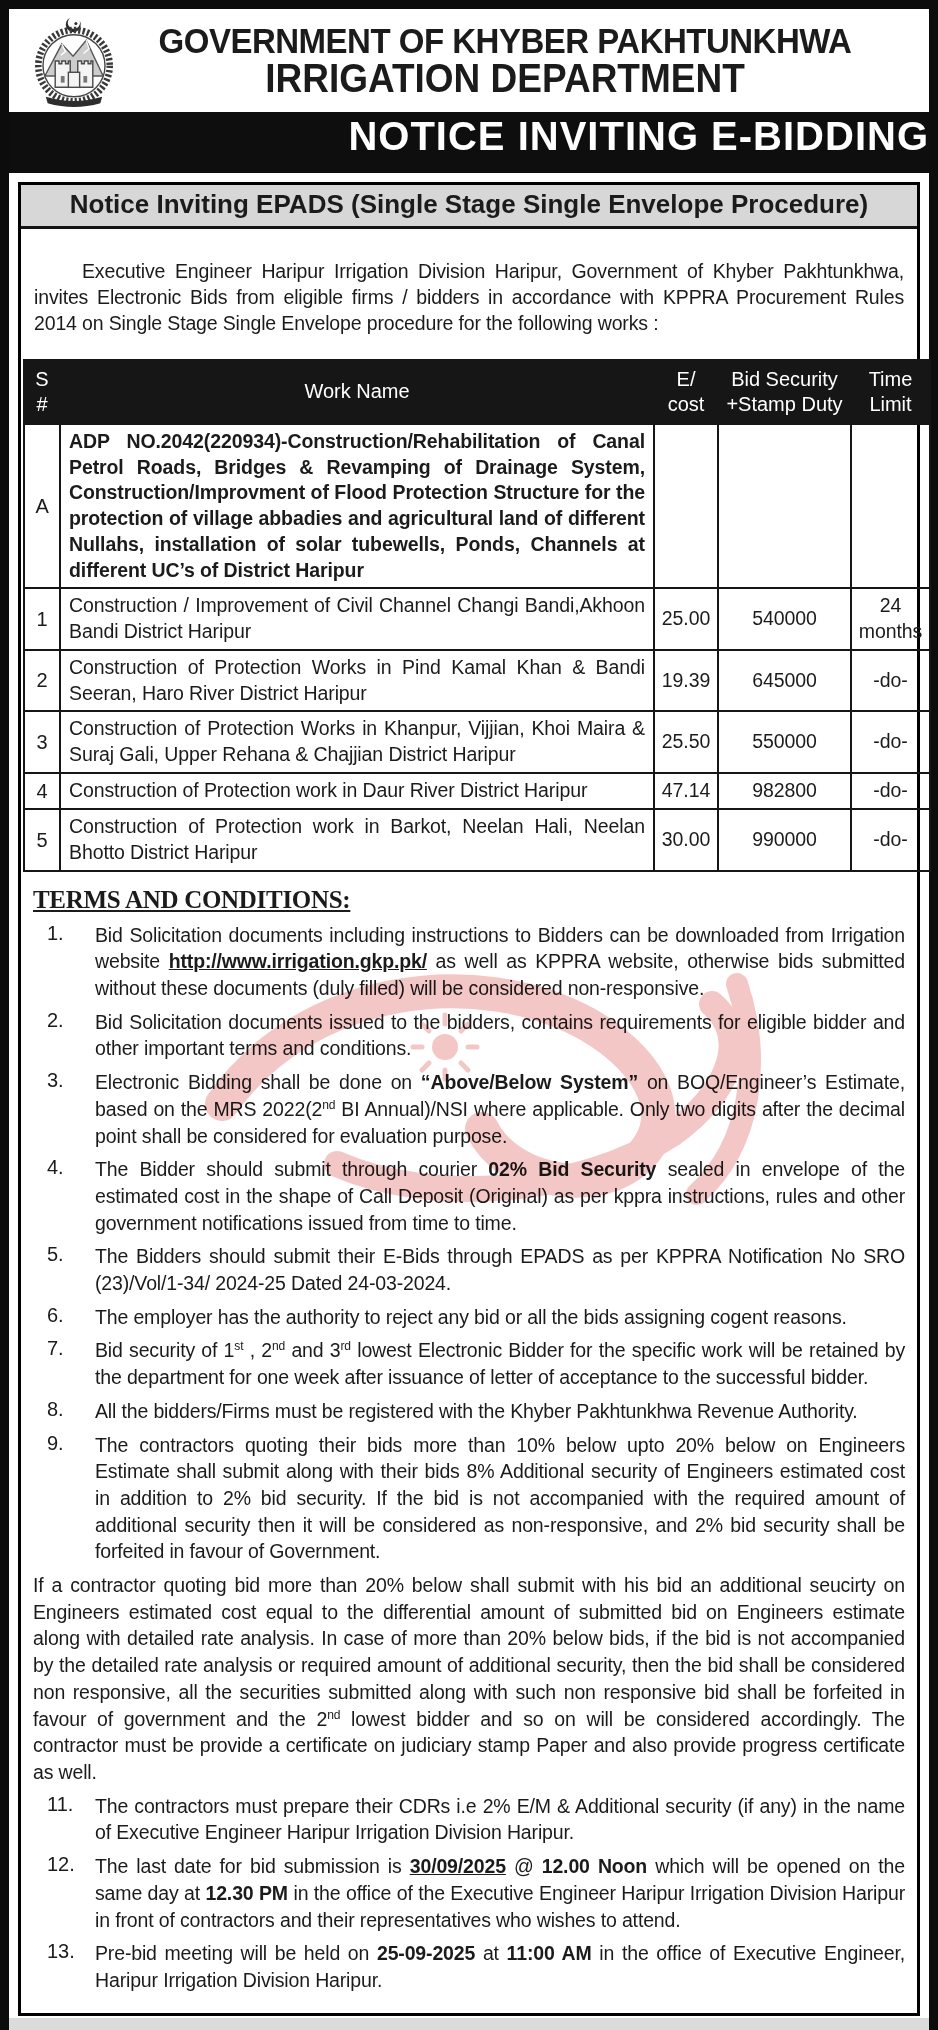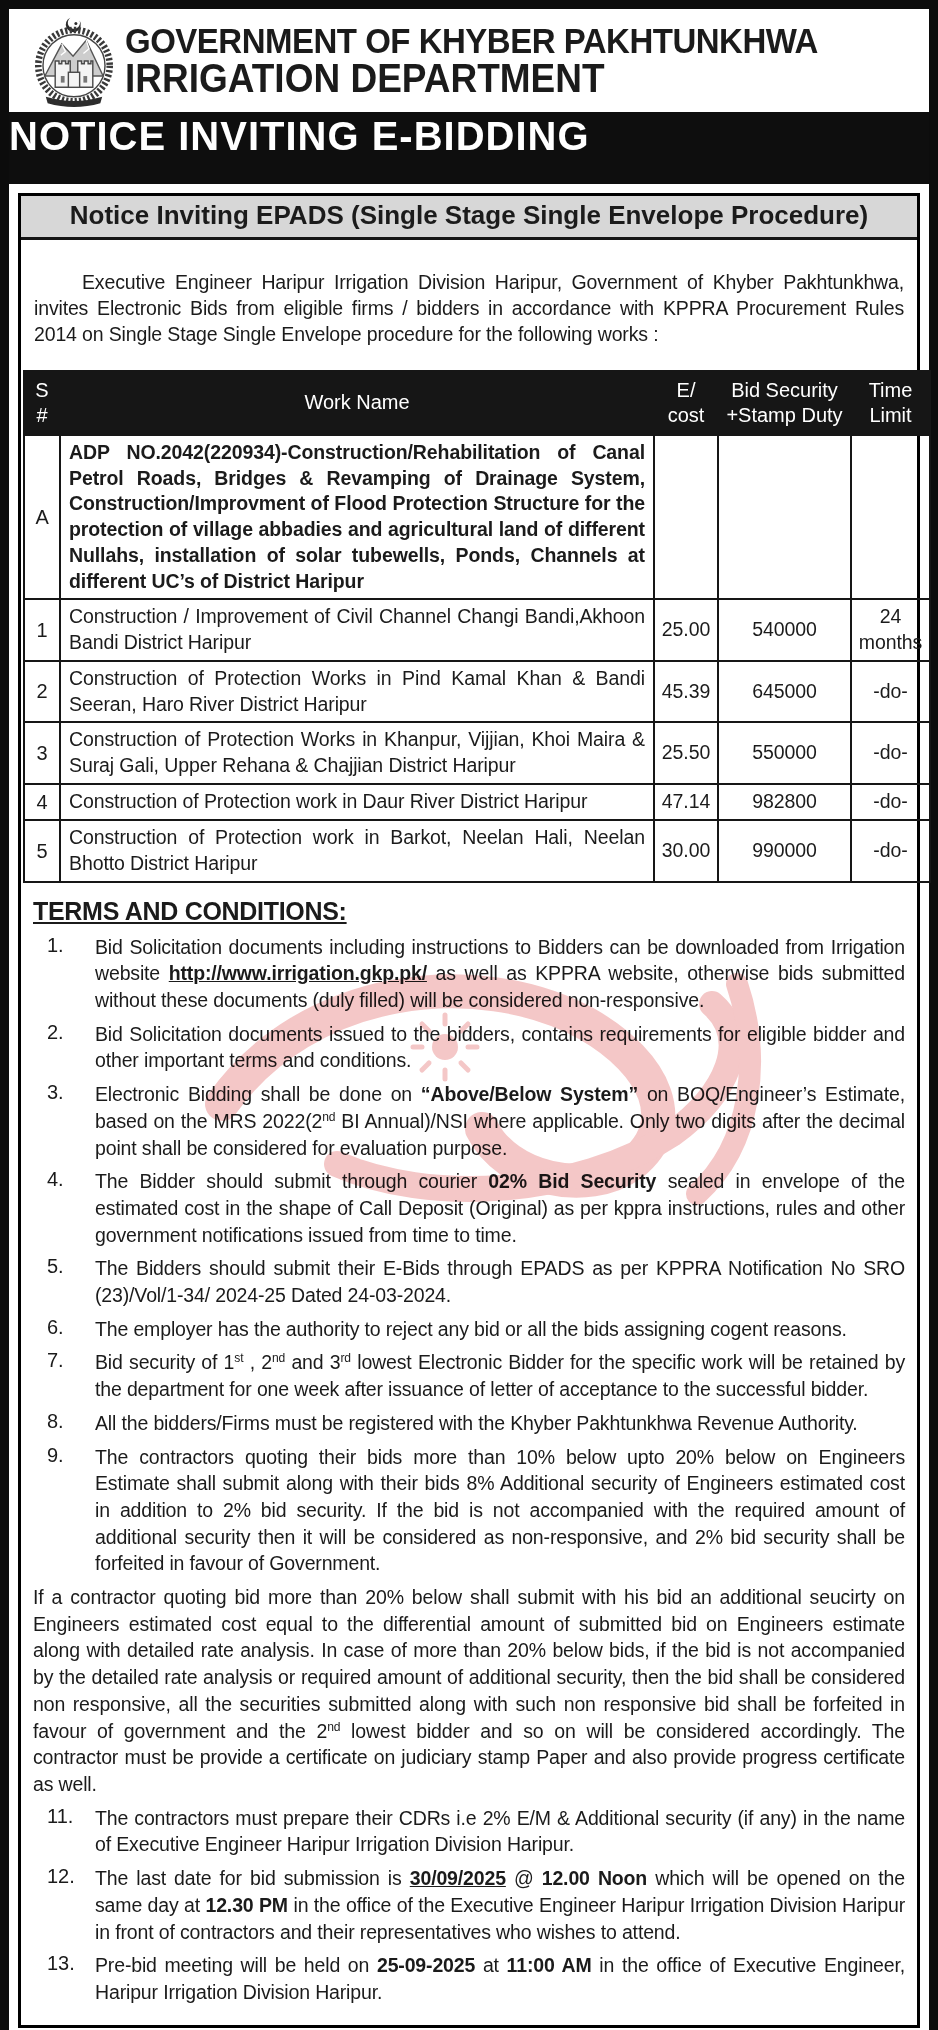--- a/index.html
+++ b/index.html
@@ -13,46 +13,46 @@
   }
   .notice{
     border:9px solid #0c0c0c;
     background:#ffffff;
     position:relative;
     box-shadow:0 3px 0 #d9e6ee;
   }
   
   .hdr{display:flex;align-items:center;padding:5px 10px 4px 14px;min-height:94px;}
   .emblem-box{flex:0 0 102px;display:flex;align-items:center;justify-content:center;}
-  .hdr-titles{flex:1;text-align:left;padding-right:34px;}
+  .hdr-titles{flex:1;text-align:center;padding-right:34px;}
   .org{font-size:33px;font-weight:bold;letter-spacing:-0.5px;line-height:1.08;transform:scaleY(1.08);}
   .dept{font-size:37px;font-weight:bold;letter-spacing:0px;line-height:1.08;transform:scaleY(1.08);}
   
-  .banner{background:#0e0e0e;color:#ffffff;font-weight:bold;font-size:40px;text-align:left;
-          padding:2px 0 25px;letter-spacing:1px;transform:none;}
+  .banner{background:#0e0e0e;color:#ffffff;font-weight:bold;font-size:40px;text-align:right;
+          padding:2px 0 14px;letter-spacing:1px;transform:none;}
   
   .inner{border:3px solid #000000;margin:9px 9px 0;}
   .subbanner{background:#d7d7d7;border-bottom:3px solid #151515;text-align:center;
              font-weight:bold;font-size:26px;padding:4px 0 6px;}
   .intro{font-size:19.5px;text-align:justify;padding:9px 13px 3px;line-height:1.35;
          text-indent:48px;letter-spacing:-0.15px;}
   
   table.works{border-collapse:collapse;table-layout:fixed;width:calc(100% - 4px);margin:7px 2px 8px;}
   .works th,.works td{border:2.5px solid #161616;vertical-align:middle;}
   .works th{background:#161616;color:#ffffff;font-weight:normal;font-size:20px;
             white-space:pre-line;padding:6px 2px;line-height:1.25;text-align:center;}
   .works td{font-size:19.5px;padding:4px 8px;line-height:1.32;letter-spacing:-0.1px;}
   td.sno{text-align:center;font-size:20px;padding:4px 2px;}
   td.work{text-align:justify;}
   td.bold-work{font-weight:bold;}
   td.num{text-align:center;padding:4px 2px;}
   
   .terms{padding:4px 10px 12px 12px;}
   .terms-heading{font-size:25px;font-weight:bold;text-decoration:underline;
-                 margin:2px 0 8px;letter-spacing:-0.3px;}
+                 margin:2px 0 8px;letter-spacing:-0.3px;font-family:Liberation Serif, serif;}
   .term{display:flex;margin:0 0 7px;}
   .tnum{flex:0 0 62px;font-size:20px;padding-left:14px;box-sizing:border-box;}
   .ttext{flex:1;font-size:19.5px;line-height:1.37;text-align:justify;
          letter-spacing:-0.15px;padding-right:2px;}
   .b{font-weight:bold;}
   .u{text-decoration:underline;}
   sup{font-size:0.62em;line-height:0;}
   
   .footer-band{background:#dbdbdb;text-align:center;padding:9px 0 7px;margin-top:2px;}
   .sig-title{font-size:38px;font-weight:bold;letter-spacing:0.5px;line-height:1.1;transform:scaleY(1.05);}
@@ -133,21 +133,21 @@
           <tr>
             <td class="sno">1</td>
             <td class="work">Construction / Improvement of Civil Channel Changi Bandi,Akhoon Bandi District Haripur</td>
             <td class="num">25.00</td>
             <td class="num">540000</td>
             <td class="num">24 months</td>
           </tr>
           <tr>
             <td class="sno">2</td>
             <td class="work">Construction of Protection Works in Pind Kamal Khan &amp; Bandi Seeran, Haro River District Haripur</td>
-            <td class="num">45.39</td>
+            <td class="num">19.39</td>
             <td class="num">645000</td>
             <td class="num">-do-</td>
           </tr>
           <tr>
             <td class="sno">3</td>
             <td class="work">Construction of Protection Works in Khanpur, Vijjian, Khoi Maira &amp; Suraj Gali, Upper Rehana &amp; Chajjian District Haripur</td>
             <td class="num">25.50</td>
             <td class="num">550000</td>
             <td class="num">-do-</td>
           </tr>

